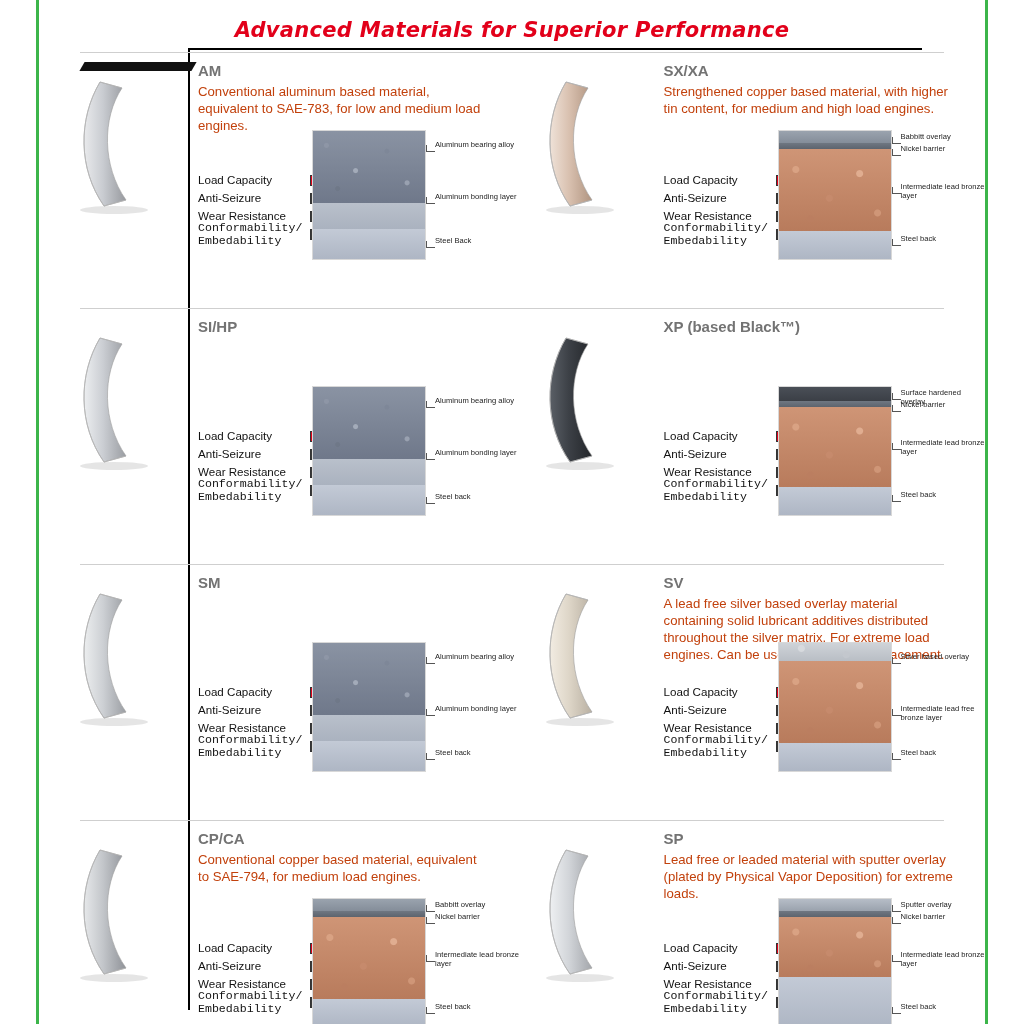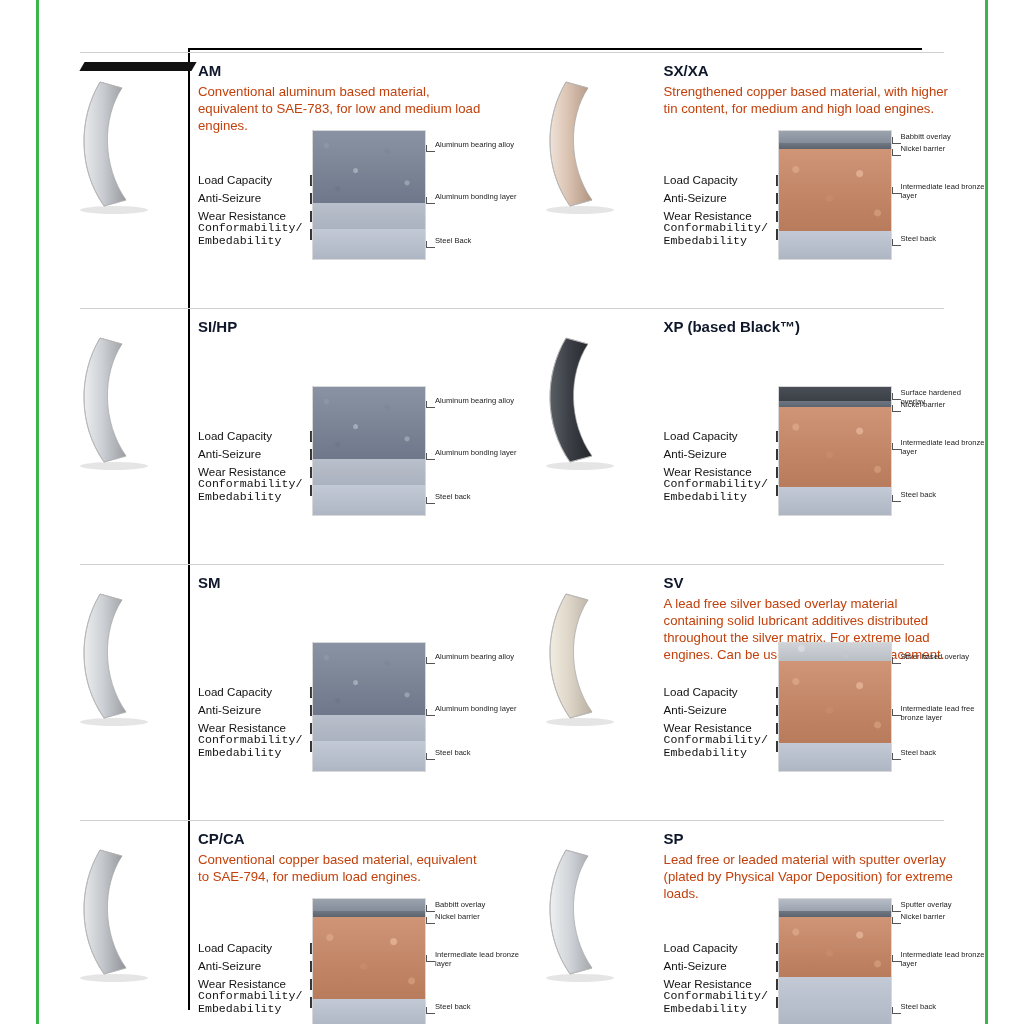--- a/index.html
+++ b/index.html
@@ -108,21 +108,21 @@
     width: 48%;
     height: 100%;
   }
   .cell.left { left: 0; }
   .cell.right { left: 51.5%; width: 48.5%; }
 
   .label {
     position: absolute;
     left: 138px;
     top: 10px;
-    color: #0f172a;
+    color: #737373;
     font-size: 15px;
     font-weight: bold;
     font-family: "Liberation Sans", sans-serif;
   }
   .desc {
     position: absolute;
     left: 138px;
     right: 6px;
     top: 32px;
     font-size: 13.2px;
@@ -256,20 +256,21 @@
   .tex-sputter { background: linear-gradient(#b6bdc7, #9aa2ad); }
 </style>
 </head>
 <body>
 
 <div class="page">
   <div class="rail left"></div>
   <div class="rail right"></div>
 
   <div class="content">
+    <h1 class="title">Advanced Materials for Superior Performance</h1>
     <div class="title-rule"></div>
     <div class="title-rule2"></div>
     <div class="black-bar"></div>
 
     <div class="grid" id="grid">
         <div class="row r0">
           <div class="hsep" style="top:0"></div>
           <div class="cell left">
             <div class="shell">
               <svg width="120" height="140" viewBox="0 0 120 140">

